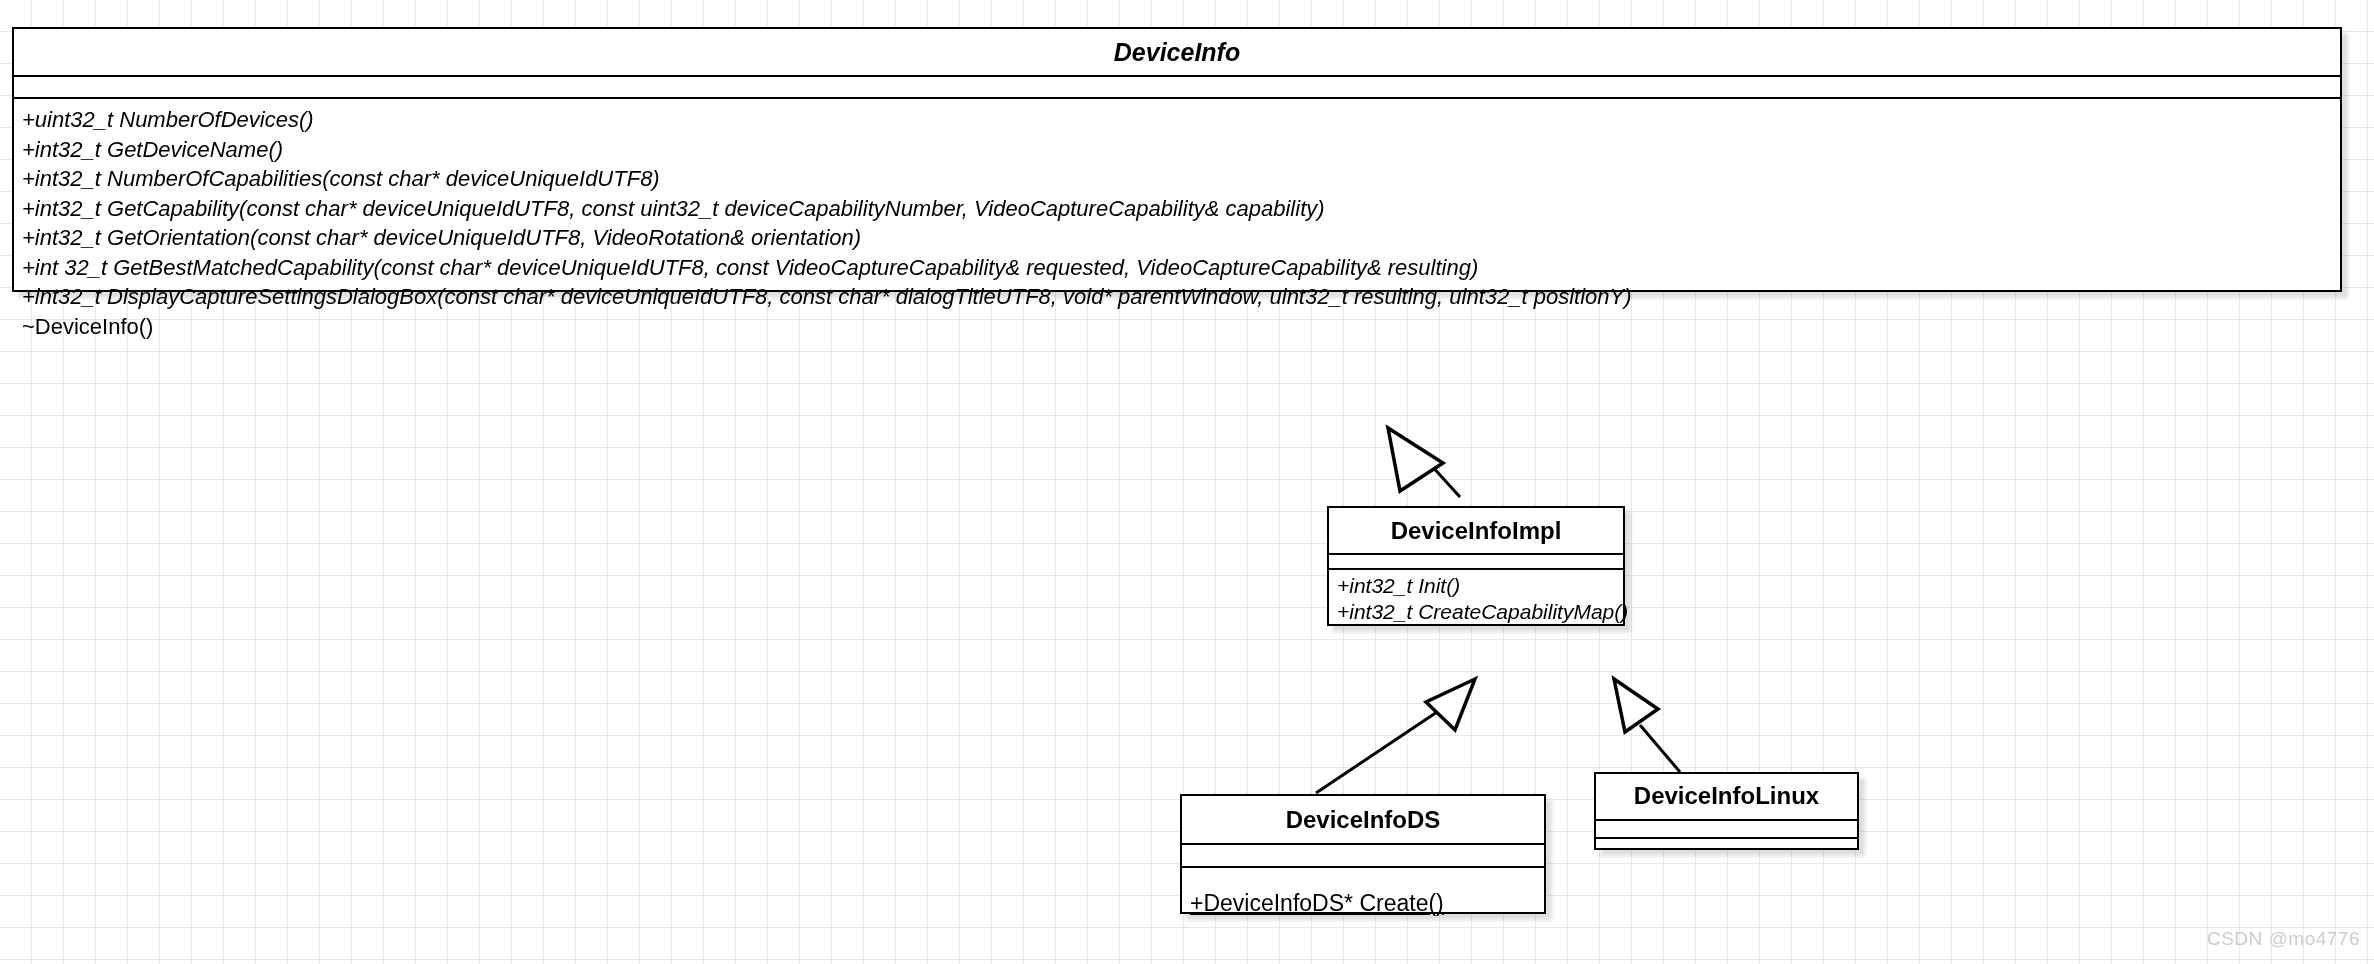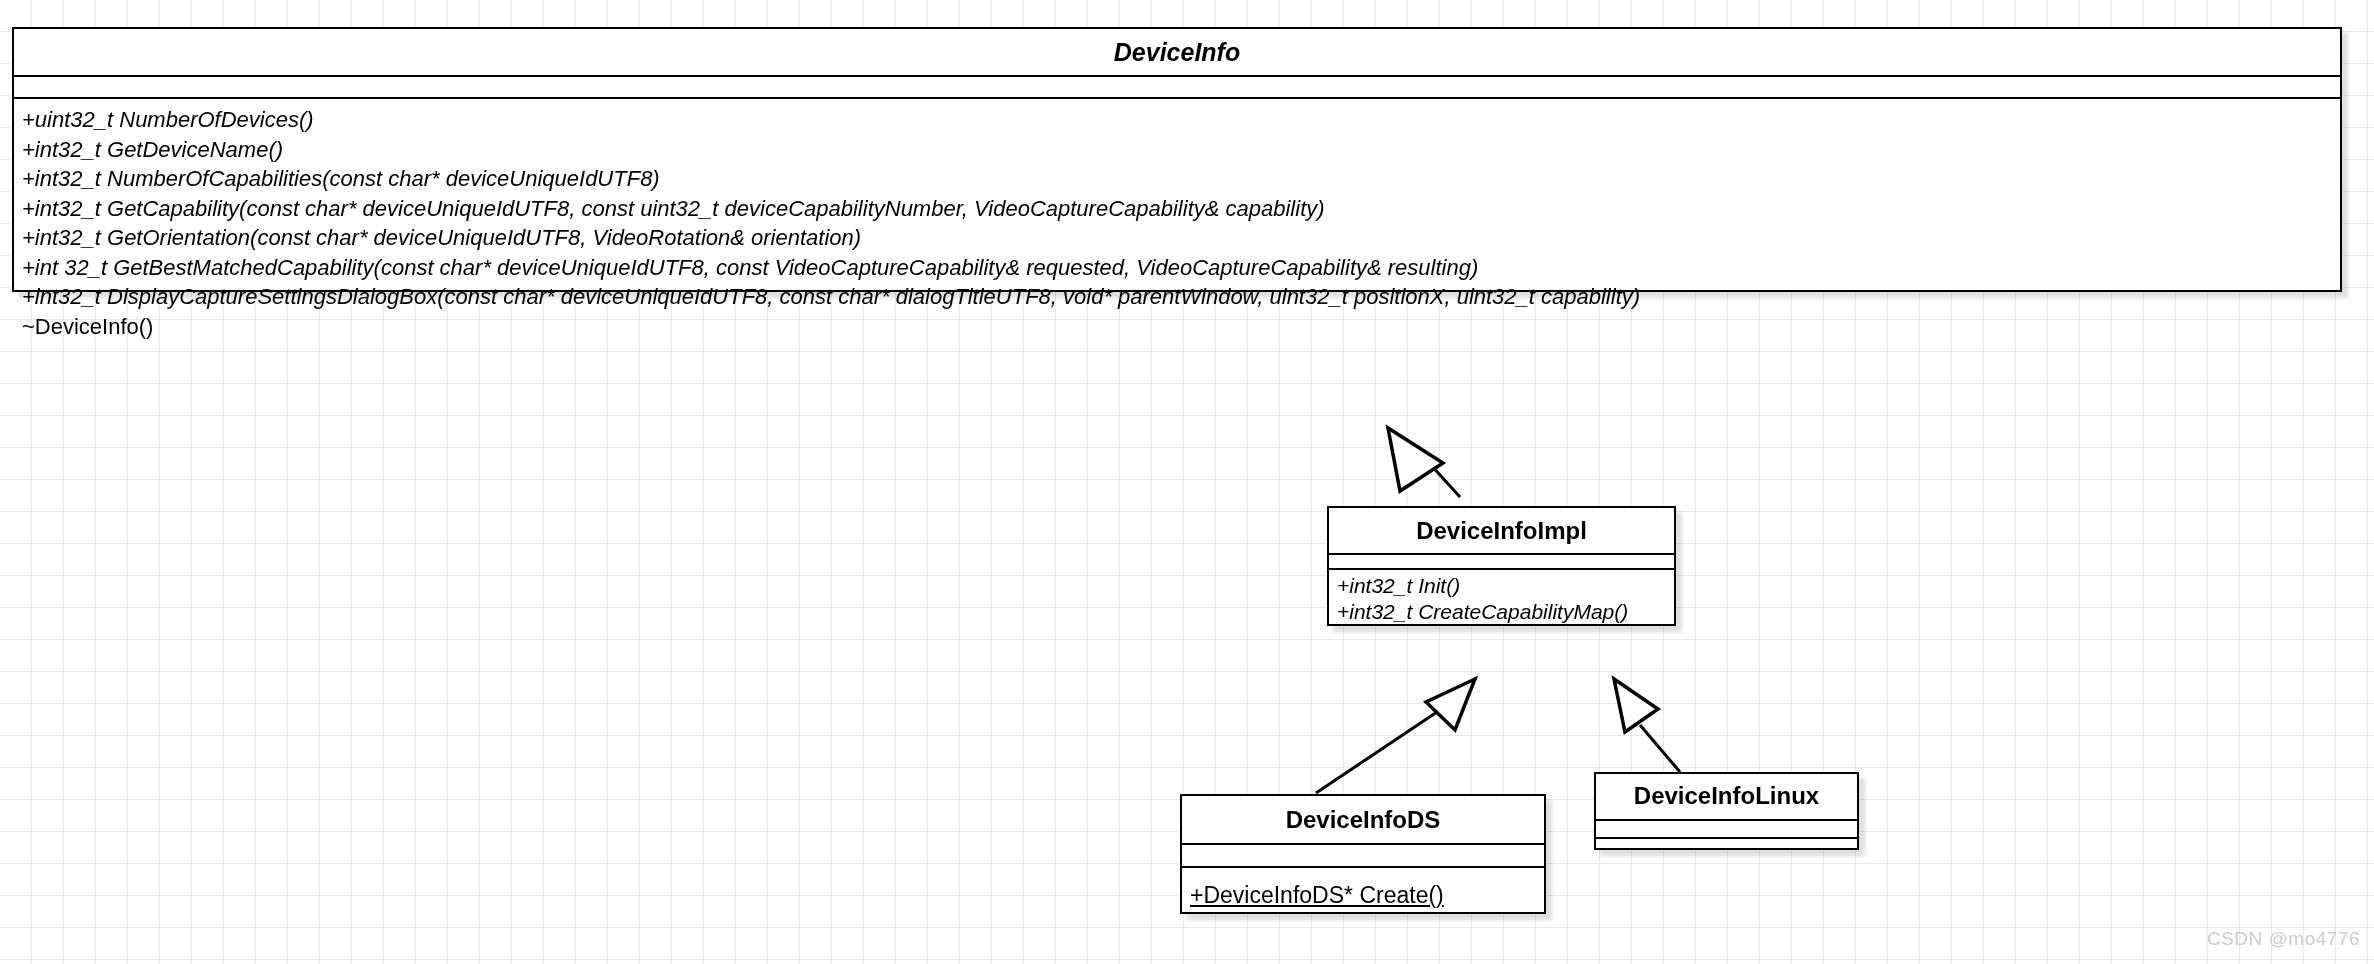--- a/index.html
+++ b/index.html
@@ -71,21 +71,21 @@
   #cls-deviceinfo .uml-methods {
     padding: 6px 8px 4px 8px;
     font-size: 22px;
     line-height: 29.5px;
   }
 
   
   #cls-deviceinfoimpl {
     left: 1327px;
     top: 506px;
-    width: 349px;
+    width: 298px;
     height: 120px;
   }
   #cls-deviceinfoimpl .uml-title {
     height: 45px;
     line-height: 45px;
     font-size: 24px;
   }
   #cls-deviceinfoimpl .uml-attrs { height: 13px; }
   #cls-deviceinfoimpl .uml-methods {
     padding: 3px 8px 10px 8px;
@@ -100,23 +100,24 @@
     width: 366px;
     height: 120px;
   }
   #cls-deviceinfods .uml-title {
     height: 47px;
     line-height: 47px;
     font-size: 24px;
   }
   #cls-deviceinfods .uml-attrs { height: 21px; }
   #cls-deviceinfods .uml-methods {
-    padding: 12px 8px 0 8px;
+    padding: 4px 8px 0 8px;
     font-size: 23px;
     line-height: 30px;
+    margin-top: 16px;
   }
 
   
   #cls-deviceinfolinux {
     left: 1594px;
     top: 772px;
     width: 265px;
     height: 78px;
   }
   #cls-deviceinfolinux .uml-title {
@@ -175,21 +176,21 @@
     <div class="uml-sep"></div>
     <div class="uml-attrs"></div>
     <div class="uml-sep"></div>
     <div class="uml-methods">
       <div class="m-line italic">+uint32_t NumberOfDevices()</div>
       <div class="m-line italic">+int32_t GetDeviceName()</div>
       <div class="m-line italic">+int32_t NumberOfCapabilities(const char* deviceUniqueIdUTF8)</div>
       <div class="m-line italic">+int32_t GetCapability(const char* deviceUniqueIdUTF8, const uint32_t deviceCapabilityNumber, VideoCaptureCapability&amp; capability)</div>
       <div class="m-line italic">+int32_t GetOrientation(const char* deviceUniqueIdUTF8, VideoRotation&amp; orientation)</div>
       <div class="m-line italic">+int 32_t GetBestMatchedCapability(const char* deviceUniqueIdUTF8, const VideoCaptureCapability&amp; requested, VideoCaptureCapability&amp; resulting)</div>
-      <div class="m-line italic">+int32_t DisplayCaptureSettingsDialogBox(const char* deviceUniqueIdUTF8, const char* dialogTitleUTF8, void* parentWindow, uint32_t positionX, uint32_t capability)</div>
+      <div class="m-line italic">+int32_t DisplayCaptureSettingsDialogBox(const char* deviceUniqueIdUTF8, const char* dialogTitleUTF8, void* parentWindow, uint32_t resulting, uint32_t positionY)</div>
       <div class="m-line">~DeviceInfo()</div>
     </div>
   </div>
 
   <div class="uml-class" id="cls-deviceinfoimpl">
     <div class="uml-title">DeviceInfoImpl</div>
     <div class="uml-sep"></div>
     <div class="uml-attrs"></div>
     <div class="uml-sep"></div>
     <div class="uml-methods">

